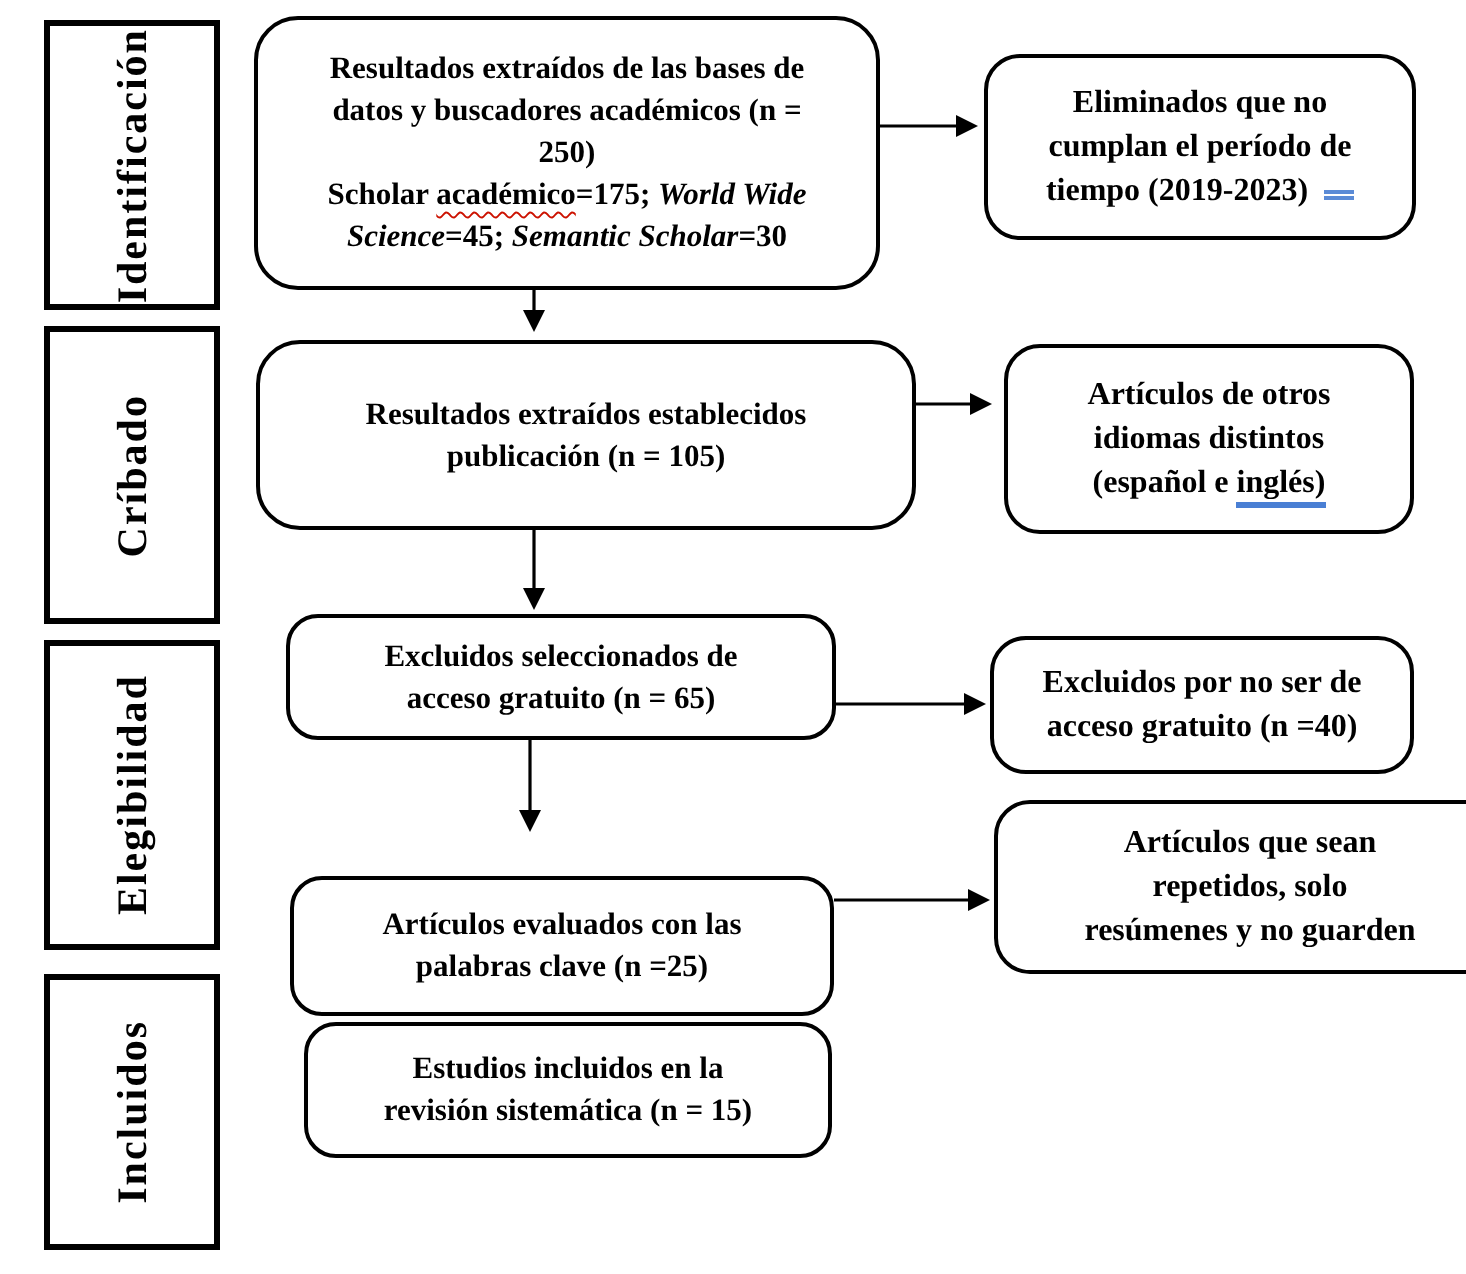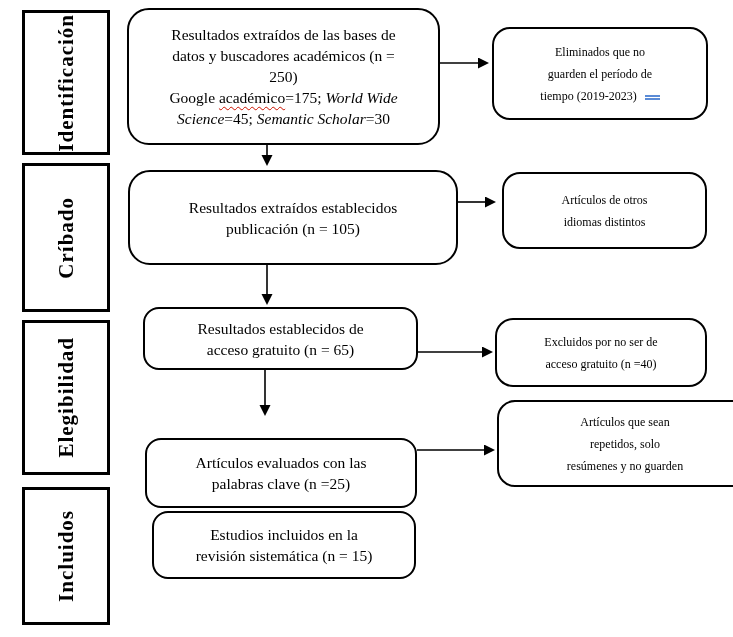--- a/index.html
+++ b/index.html
@@ -39,22 +39,23 @@
     position: absolute;
     border: 2px solid #000;
     background: #fff;
     box-sizing: border-box;
     display: flex;
     flex-direction: column;
     justify-content: center;
     text-align: center;
     font-size: 15.5px;
     line-height: 21px;
+    font-weight: bold;
   }
-  .rbox { line-height: 22px; font-size: 12px; }
+  .rbox { line-height: 22px; font-size: 16px; }
   .line { white-space: nowrap; }
   .italic { font-style: italic; }
   .spell {
     text-decoration: underline wavy #cc1100;
     text-decoration-thickness: 1px;
     text-underline-offset: 3px;
   }
   .gram {
     border-bottom: 1px solid #4a7fd4;
     box-shadow: 0 2px 0 #4a7fd4;
@@ -100,53 +101,54 @@
     <span class="vtext">Elegibilidad</span>
   </div>
   <div class="stage" style="left:22px; top:487px; width:88px; height:138px;">
     <span class="vtext">Incluidos</span>
   </div>
 
   <div class="mbox" style="left:127px; top:8px; width:313px; height:137px; border-radius:22px;">
     <div class="line">Resultados extraídos de las bases de</div>
     <div class="line">datos y buscadores académicos (n =</div>
     <div class="line">250)</div>
-    <div class="line"><span>Google </span><span class="spell">académico</span><span>=175; </span><span class="italic">World Wide</span></div>
+    <div class="line"><span>Scholar </span><span class="spell">académico</span><span>=175; </span><span class="italic">World Wide</span></div>
     <div class="line"><span class="italic">Science</span><span>=45; </span><span class="italic">Semantic Scholar</span><span>=30</span></div>
   </div>
 
   <div class="mbox" style="left:128px; top:170px; width:330px; height:95px; border-radius:22px;">
     <div class="line">Resultados extraídos establecidos</div>
     <div class="line">publicación (n = 105)</div>
   </div>
 
   <div class="mbox" style="left:143px; top:307px; width:275px; height:63px; border-radius:16px;">
-    <div class="line">Resultados establecidos de</div>
+    <div class="line">Excluidos seleccionados de</div>
     <div class="line">acceso gratuito (n = 65)</div>
   </div>
 
   <div class="mbox" style="left:145px; top:438px; width:272px; height:70px; border-radius:16px;">
     <div class="line">Artículos evaluados con las</div>
     <div class="line">palabras clave (n =25)</div>
   </div>
 
   <div class="mbox" style="left:152px; top:511px; width:264px; height:68px; border-radius:16px;">
     <div class="line">Estudios incluidos en la</div>
     <div class="line">revisión sistemática (n = 15)</div>
   </div>
 
   <div class="rbox" style="left:492px; top:27px; width:216px; height:93px; border-radius:18px;">
     <div class="line">Eliminados que no</div>
-    <div class="line">guarden el período de</div>
+    <div class="line">cumplan el período de</div>
     <div class="line"><span>tiempo (2019-2023)</span><span class="gram-mark"></span></div>
   </div>
 
-  <div class="rbox" style="left:502px; top:172px; width:205px; height:77px; border-radius:18px;">
+  <div class="rbox" style="left:502px; top:172px; width:205px; height:95px; border-radius:18px;">
     <div class="line">Artículos de otros</div>
     <div class="line">idiomas distintos</div>
+    <div class="line"><span>(español e </span><span class="gram">inglés)</span></div>
   </div>
 
   <div class="rbox" style="left:495px; top:318px; width:212px; height:69px; border-radius:18px;">
     <div class="line">Excluidos por no ser de</div>
     <div class="line">acceso gratuito (n =40)</div>
   </div>
 
   <div class="rbox" style="left:497px; top:400px; width:256px; height:87px; border-radius:18px;">
     <div class="line">Artículos que sean</div>
     <div class="line">repetidos, solo</div>

